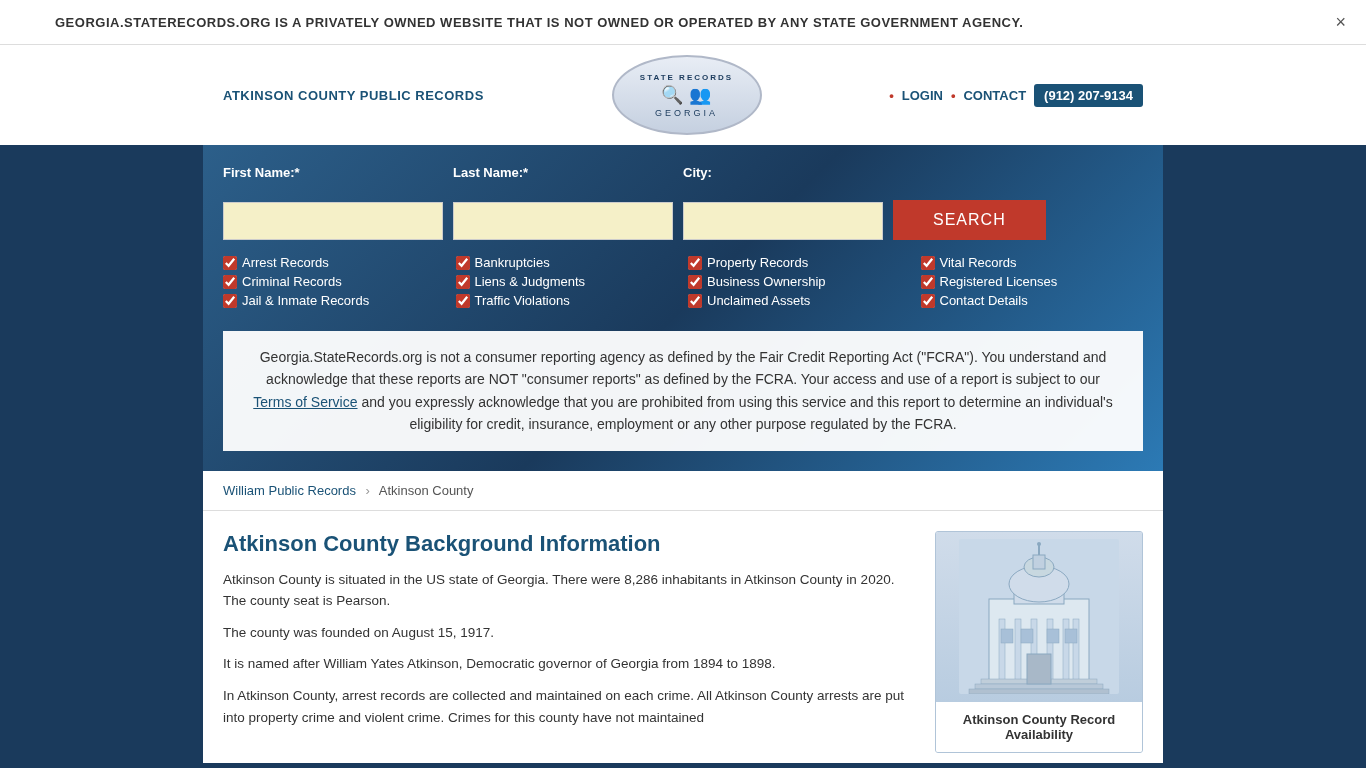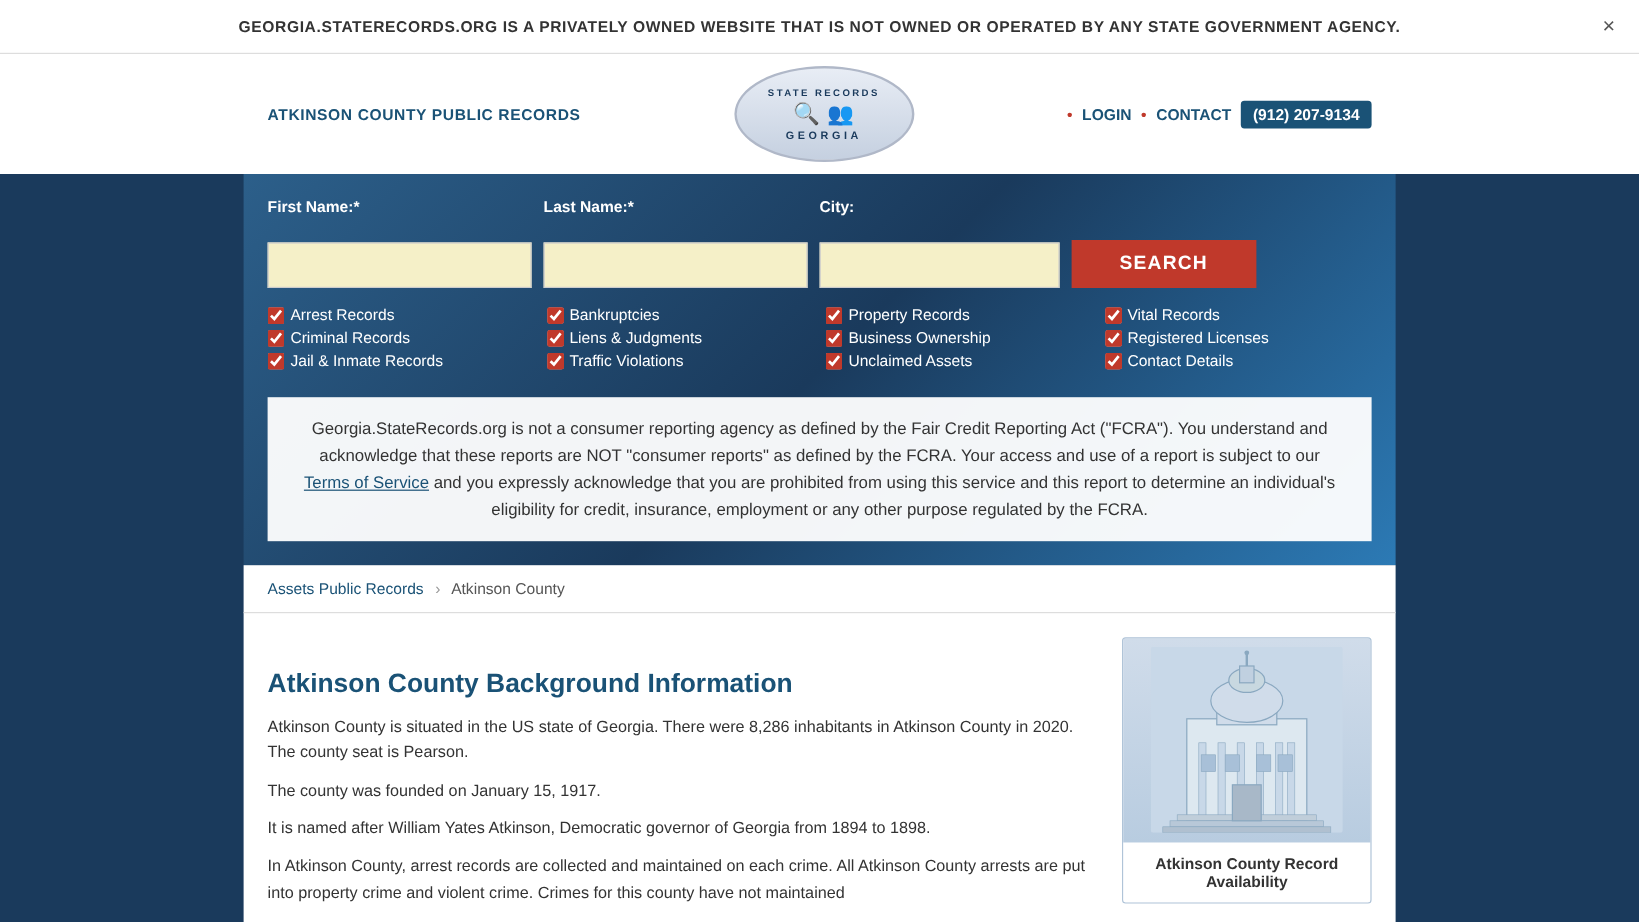--- a/index.html
+++ b/index.html
@@ -3,21 +3,21 @@
   <meta charset="utf-8">
   <style>
     * { box-sizing: border-box; margin: 0; padding: 0; }
     body { font-family: Arial, sans-serif; background: #1a3a5c; min-height: 768px; font-size: 14px; }
 
     
     .banner {
       background: #fff;
       border-bottom: 1px solid #ddd;
       padding: 14px 55px;
-      text-align: center;
+      text-align: left;
       position: relative;
     }
     .banner-text {
       font-size: 13px;
       color: #333;
       font-weight: bold;
       letter-spacing: 0.5px;
     }
     .banner-close {
       position: absolute;
@@ -67,21 +67,21 @@
       font-size: 18px;
       color: #1a3a5c;
     }
     .logo-icon-people {
       font-size: 18px;
       color: #c0392b;
     }
     .logo-text-bottom {
       font-size: 9px;
       color: #1a3a5c;
-      font-weight: bold;
+      font-weight: normal;
       letter-spacing: 3px;
     }
     .header-right {
       display: flex;
       align-items: center;
       gap: 8px;
       font-size: 13px;
     }
     .header-right .dot { color: #c0392b; font-weight: bold; }
     .header-right a { color: #1a5276; font-weight: bold; text-decoration: none; }
@@ -124,21 +124,21 @@
       width: 220px;
       outline: none;
     }
     .form-group.city input { width: 200px; }
     .search-btn {
       background: #c0392b;
       color: #fff;
       border: none;
       padding: 11px 40px;
       font-size: 16px;
-      font-weight: bold;
+      font-weight: normal;
       cursor: pointer;
       letter-spacing: 1px;
       height: 40px;
     }
 
     
     .checkboxes-grid {
       display: grid;
       grid-template-columns: repeat(4, 1fr);
       gap: 4px 10px;
@@ -177,21 +177,21 @@
     }
     .breadcrumb a { color: #1a5276; text-decoration: none; }
     .breadcrumb .sep { margin: 0 6px; color: #999; }
 
     
     .content-body {
       display: flex;
       gap: 20px;
       padding: 20px 20px 10px;
     }
-    .content-main { flex: 1; margin-top: 26px; }
+    .content-main { flex: 1; }
     .content-sidebar { width: 208px; flex-shrink: 0; }
 
     .section-title {
       font-size: 22px;
       color: #1a5276;
       font-weight: bold;
       margin-bottom: 12px;
     }
     .content-main p {
       font-size: 13.5px;
@@ -343,30 +343,30 @@
 
     <div class="disclaimer">
       <span>Georgia.StateRecords.org is not a consumer reporting agency as defined by the Fair Credit Reporting Act ("FCRA"). You understand and acknowledge that these reports are NOT "consumer reports" as defined by the FCRA. Your access and use of a report is subject to our <a href="#">Terms of Service</a> and you expressly acknowledge that you are prohibited from using this service and this report to determine an individual's eligibility for credit, insurance, employment or any other purpose regulated by the FCRA.</span>
     </div>
   </div>
 </div>
 
 <div style="max-width:960px;margin:0 auto;background:#fff;">
 
   <div class="breadcrumb">
-    <a href="#">Assets Public Records</a>
+    <a href="#">William Public Records</a>
     <span class="sep">›</span>
     <span>Atkinson County</span>
   </div>
 
   <div class="content-body">
     <div class="content-main">
       <h2 class="section-title">Atkinson County Background Information</h2>
       <p>Atkinson County is situated in the US state of Georgia. There were 8,286 inhabitants in Atkinson County in 2020. The county seat is Pearson.</p>
-      <p>The county was founded on January 15, 1917.</p>
+      <p>The county was founded on August 15, 1917.</p>
       <p>It is named after William Yates Atkinson, Democratic governor of Georgia from 1894 to 1898.</p>
 
       <p>In Atkinson County, arrest records are collected and maintained on each crime. All Atkinson County arrests are put into property crime and violent crime. Crimes for this county have not maintained</p>
     </div>
 
     <div class="content-sidebar">
       <div class="sidebar-card">
         <div class="sidebar-image">
 
           <svg width="160" height="155" viewBox="0 0 160 155">

